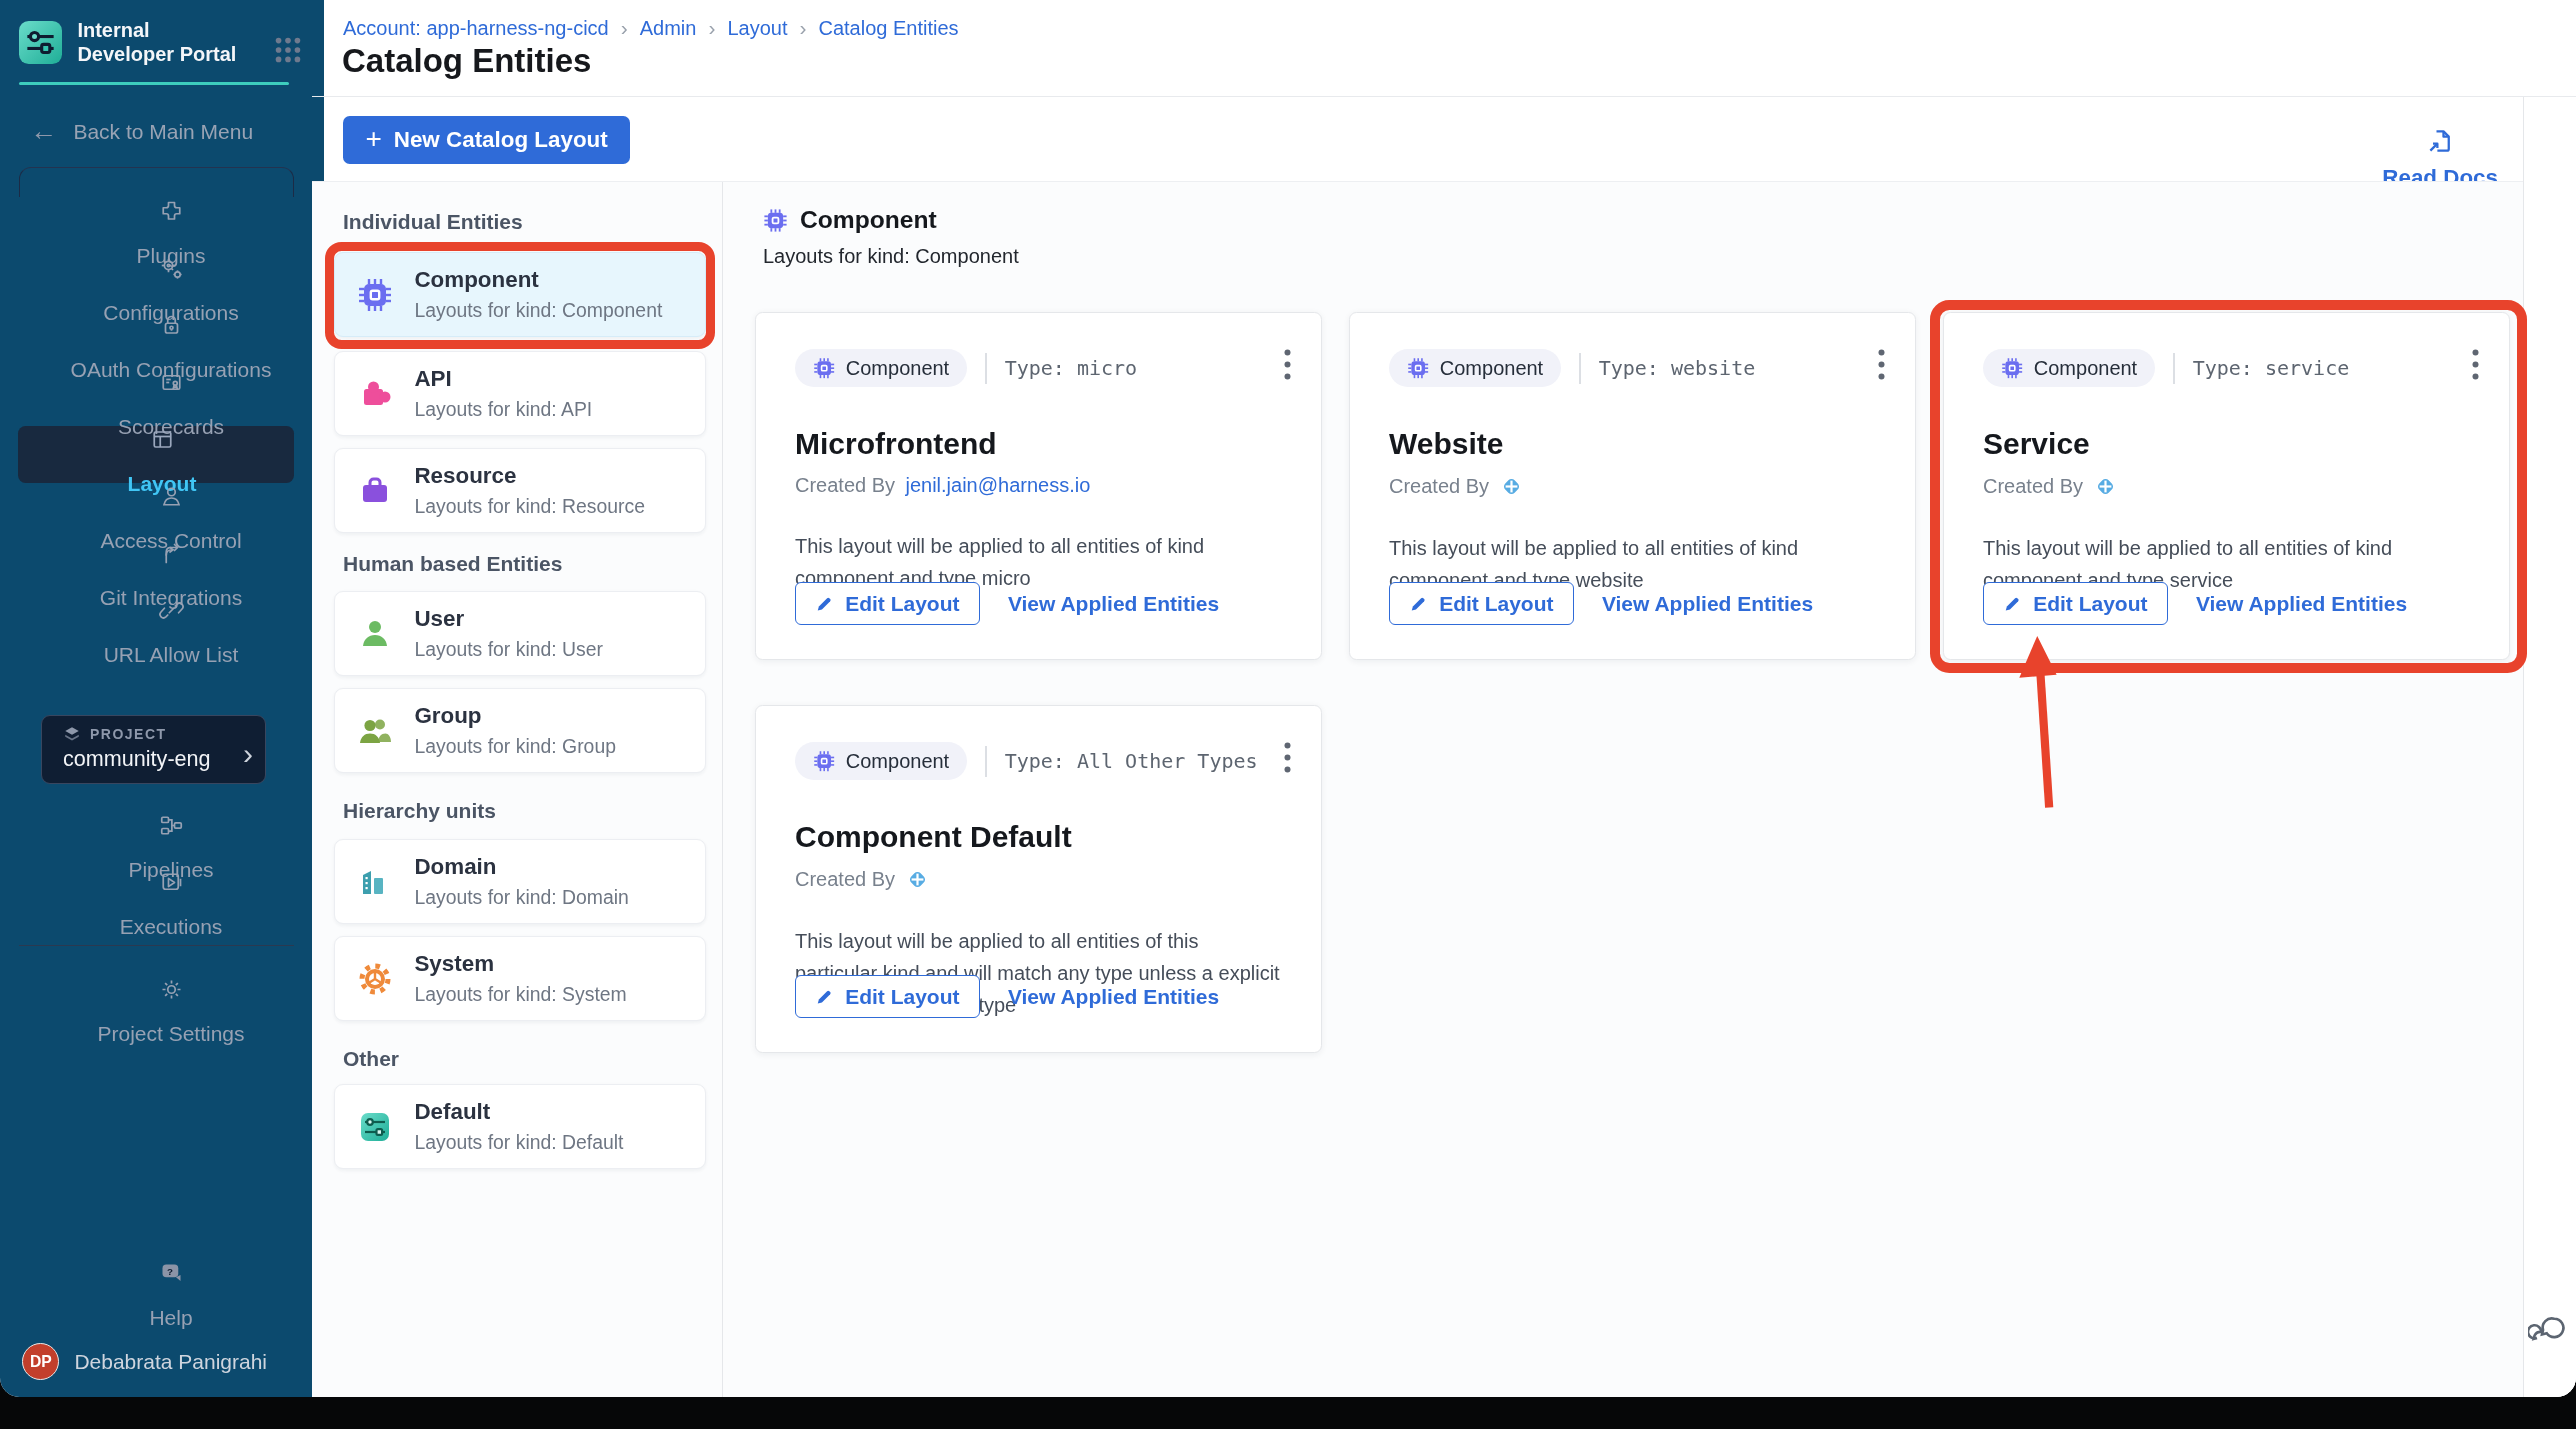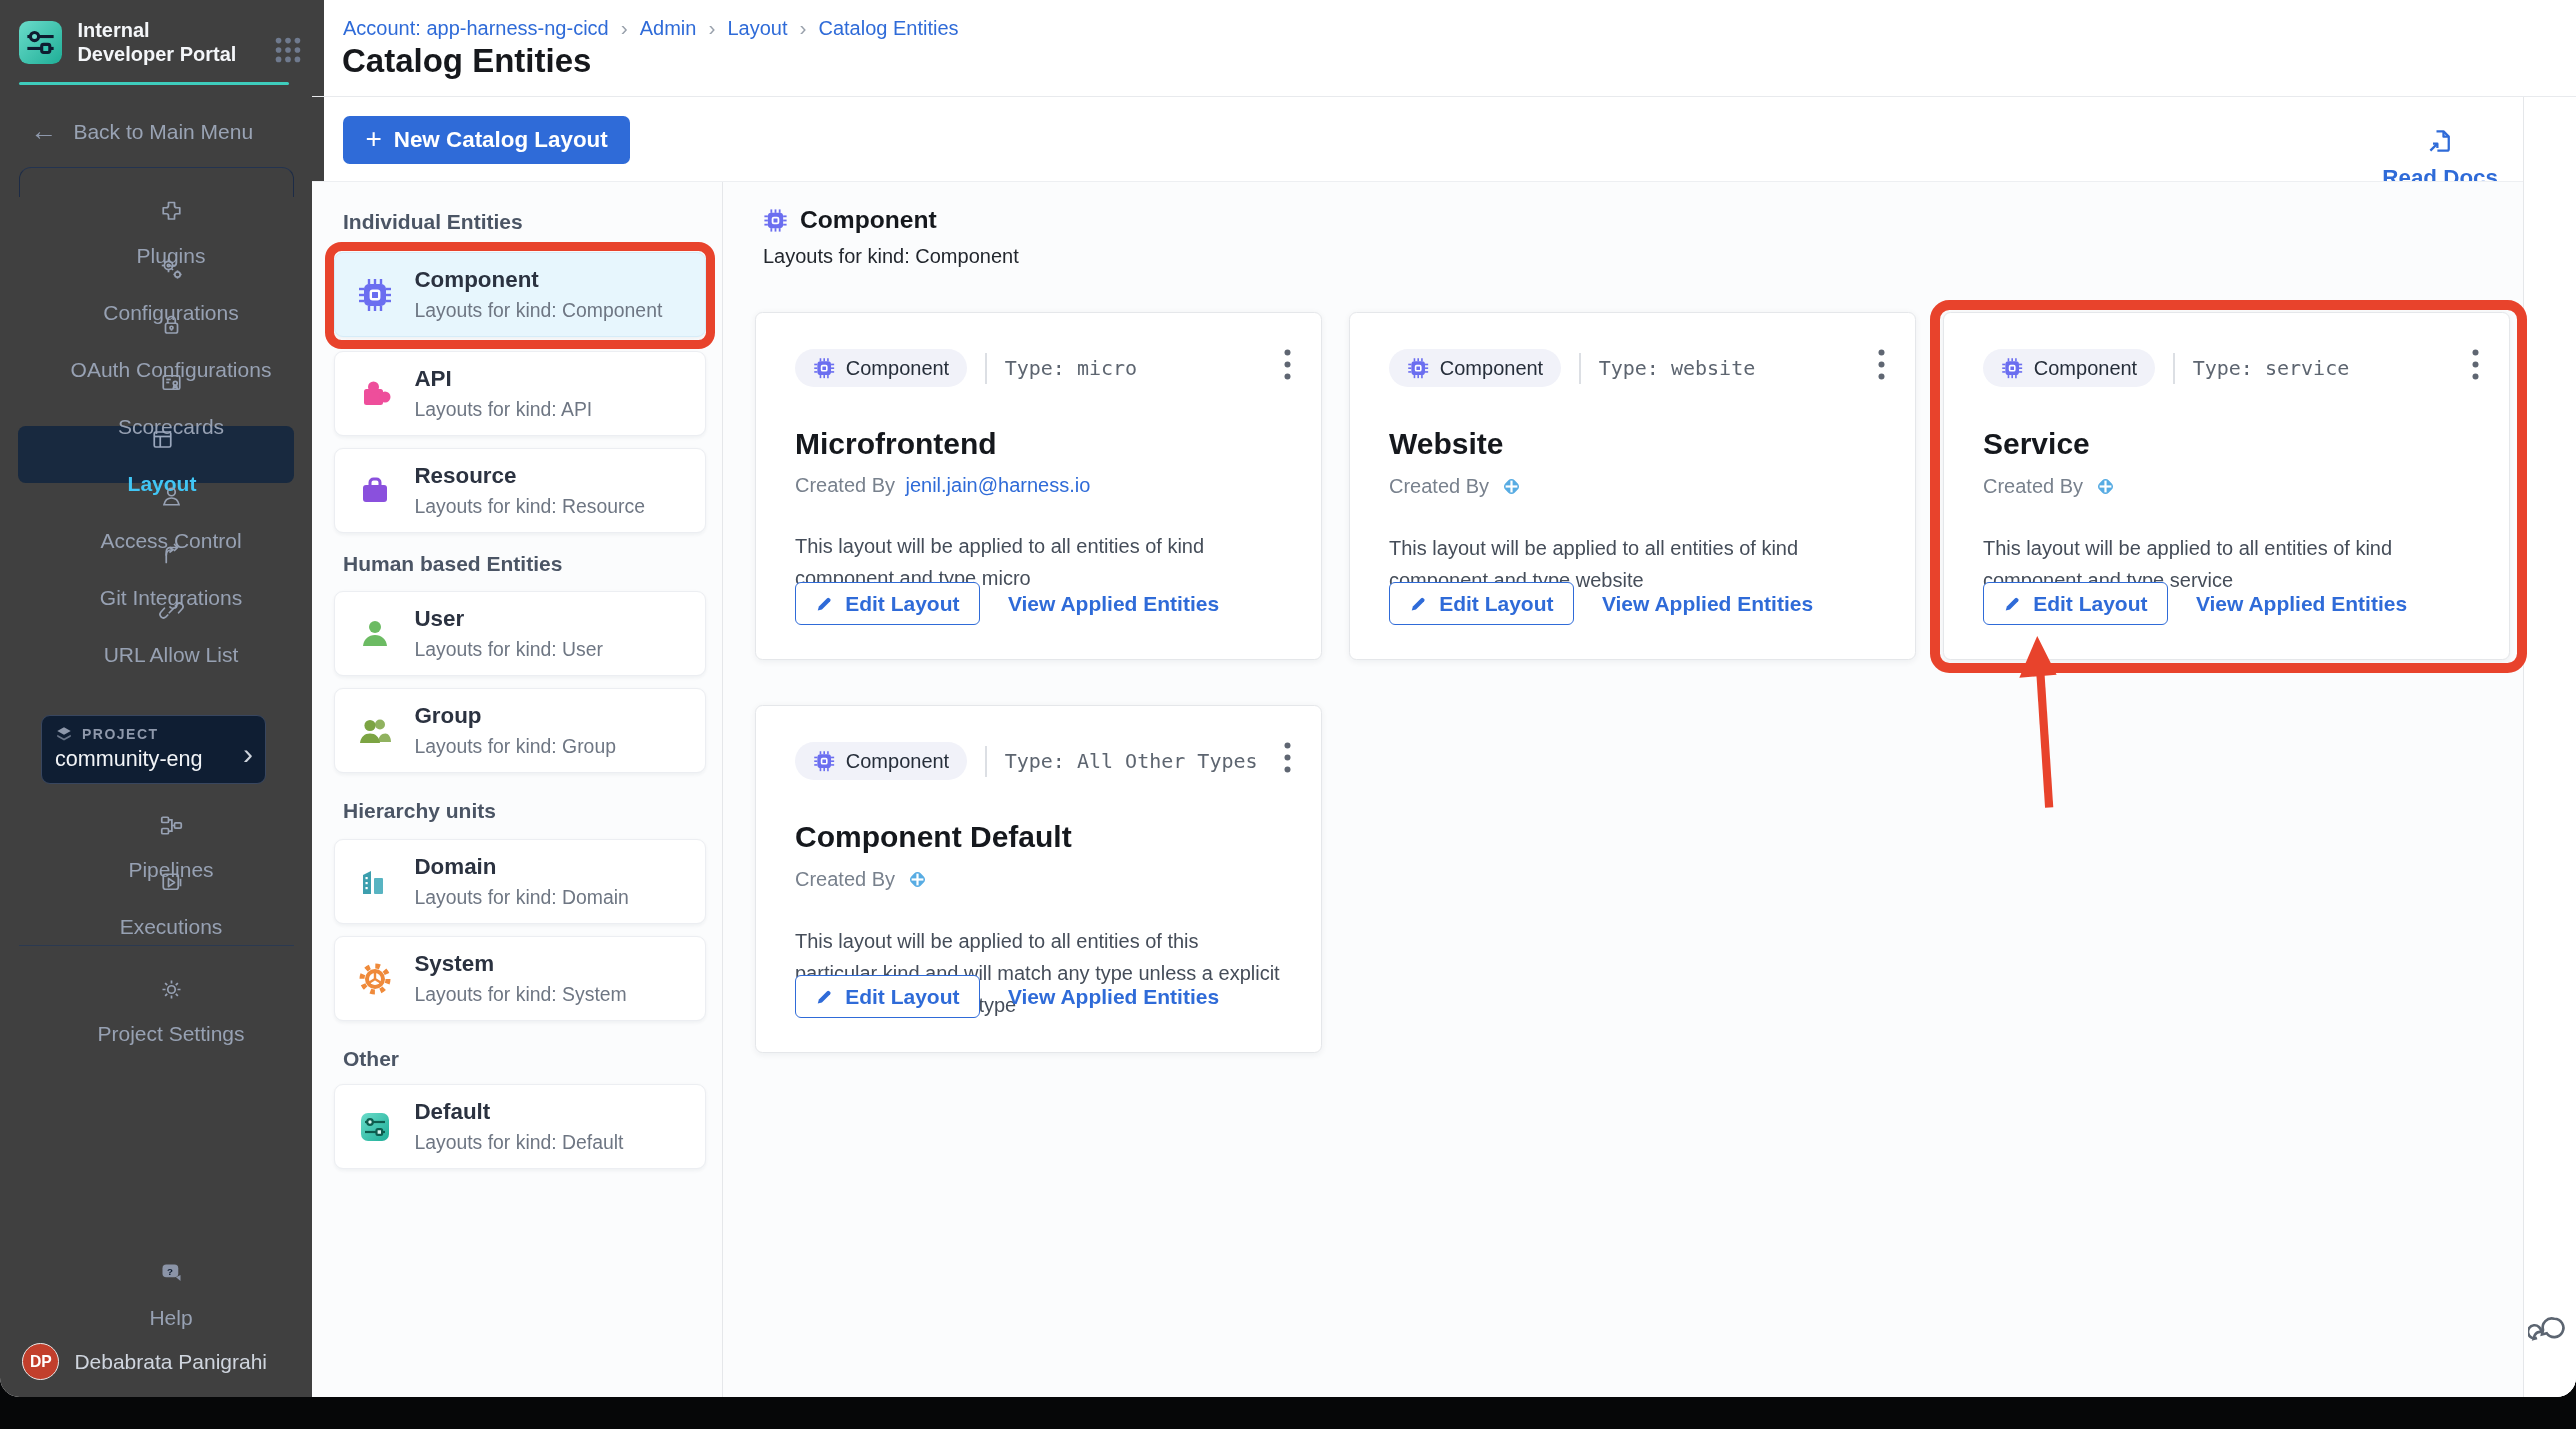--- a/index.html
+++ b/index.html
@@ -2,40 +2,40 @@
 <html style="font-size:12px"><head>
 <meta charset="utf-8">
 <style>
   * { margin:0; padding:0; box-sizing:border-box; }
   html,body { width:2576px; height:1430px; overflow:hidden; background:#060708;
     font-family:"Liberation Sans", sans-serif; }
   .app { position:absolute; left:0; top:0; width:2576px; height:1397px; background:#ffffff;
     border-radius:0 0 19.4px 19.4px; overflow:hidden; }
 
   
-  .sidebar { position:absolute; left:0; top:0; width:324px; height:1397px; background:#404040; }
+  .sidebar { position:absolute; left:0; top:0; width:324px; height:1397px; background:#0c4a6e; }
   .logo-row { position:absolute; left:19.4px; top:19.4px; display:flex; gap:15px; align-items:center; }
   .logo-sq { width:43px; height:43px; border-radius:9.7px; background:linear-gradient(135deg,#6adcca,#1fae97); position:relative; flex:none; }
   .app-title { color:#f4f6f9; font-size:20px; font-weight:700; line-height:1.18; width:160px; }
   .grid-icon { position:absolute; right:19.4px; top:33px; }
   .teal-line { position:absolute; left:18.7px; top:82px; width:270px; height:3px; background:#3ecdbd; border-radius:1.5px; }
   .back-row { position:absolute; left:30px; top:118px; display:flex; align-items:center; gap:16.4px;
     color:#99a3b4; font-size:21px; cursor:pointer; }
   .back-arrow { font-size:27px; color:#8e98ab; line-height:1; }
   .nav-top-border { position:absolute; left:18.7px; top:167px; width:275px; height:30px;
     border-top:0.7px solid #233350; border-left:0.7px solid #1c2b46; border-right:0.7px solid #1c2b46;
     border-radius:12px 12px 0 0; }
   .nav { position:absolute; left:0; top:198px; width:312px; }
   .nav-item { height:57px; display:flex; align-items:center; gap:19.4px; padding-left:30px;
     color:#97a1b3; font-size:21px; cursor:pointer;flex-direction:column; }
   .nav-item.selected { background:#18293f; border-radius:7.5px; margin:0 18px; padding-left:12px;
     color:#41c6f5; font-weight:600; }
   .nav-item svg { flex:none; }
   .project-card { position:absolute; left:41px; top:715px; width:225px; height:69px;
-    border:1.1px solid #38465f; border-radius:9px; background:#0f1e33; padding:9px 13px; cursor:pointer; }
+    border:1.1px solid #38465f; border-radius:9px; background:#0f1e33; padding:9px 21px; cursor:pointer; }
   .project-label { display:flex; align-items:center; gap:9px; color:#8e98ab; font-size:14px;
     font-weight:700; letter-spacing:1.5px; }
   .project-name { color:#f2f4f7; font-size:21.6px; margin-top:3px; }
   .project-chevron { position:absolute; right:12px; top:21px; color:#cdd3dc; font-size:30px; }
   .nav2 { position:absolute; left:0; top:812px; width:312px; }
   .sb-divider { position:absolute; left:18.7px; top:945px; width:275px; height:0.7px; background:#2b3950; }
   .nav3 { position:absolute; left:0; top:976px; width:312px; }
   .help-row { position:absolute; left:0; top:1260px; width:312px; }
   .user-row { position:absolute; left:22.4px; top:1343px; display:flex; align-items:center; gap:15px; cursor:pointer; }
   .avatar { width:37px; height:37px; border-radius:50%; background:#c23f2c; border:1.5px solid #e8e8e8;

